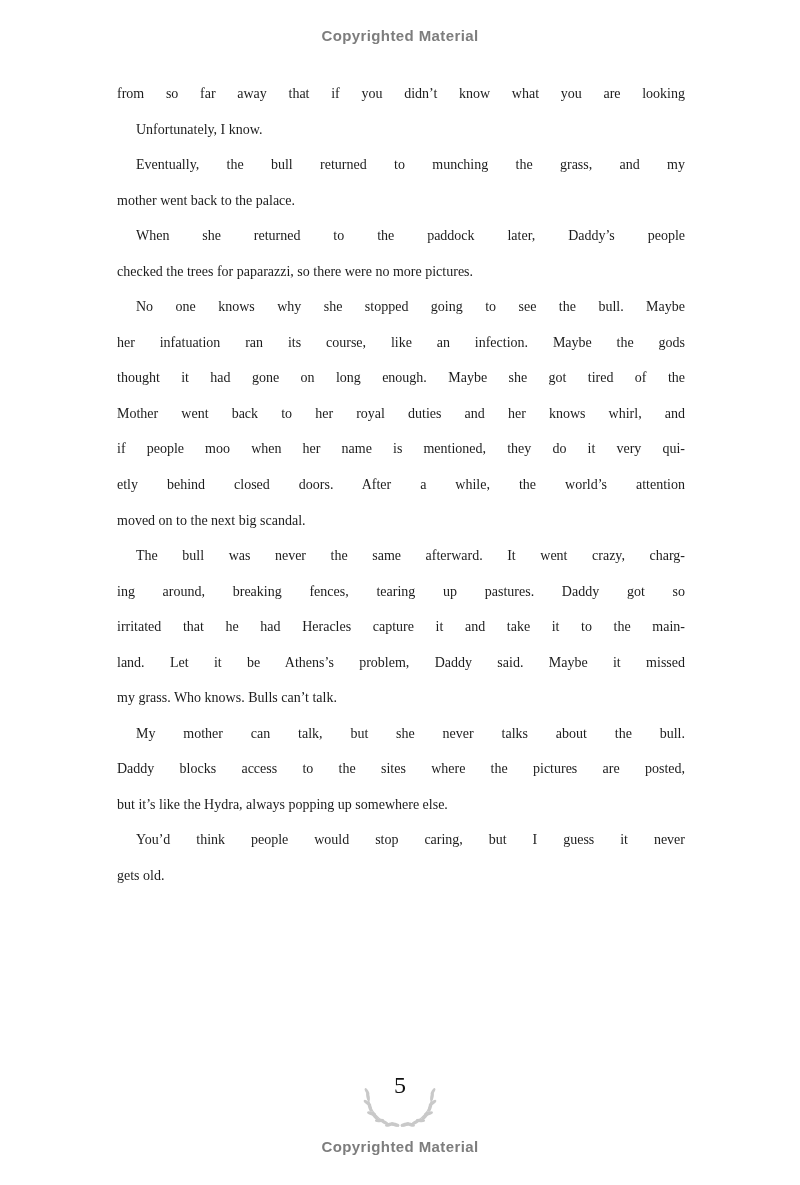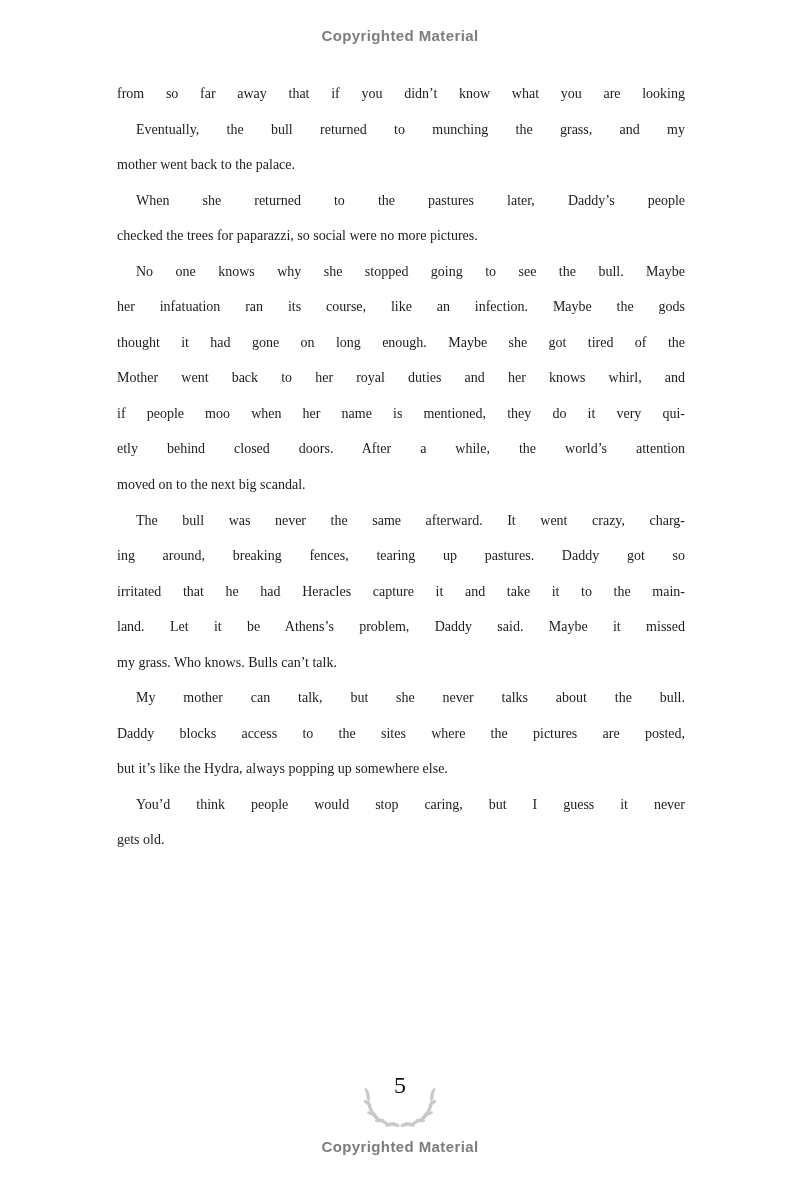--- a/index.html
+++ b/index.html
@@ -76,24 +76,25 @@
 </style>
 </head>
 <body>
 
 <div class="page">
 
   <div class="notice top">Copyrighted Material</div>
 
   <div class="text-block" id="text-block">
       <div class="line">from so far away that if you didn’t know what you are looking</div>
+      <div class="line end indent">Unfortunately, I know.</div>
       <div class="line indent">Eventually, the bull returned to munching the grass, and my</div>
       <div class="line end">mother went back to the palace.</div>
-      <div class="line indent">When she returned to the pastures later, Daddy’s people</div>
-      <div class="line end">checked the trees for paparazzi, so social were no more pictures.</div>
+      <div class="line indent">When she returned to the paddock later, Daddy’s people</div>
+      <div class="line end">checked the trees for paparazzi, so there were no more pictures.</div>
       <div class="line indent">No one knows why she stopped going to see the bull. Maybe</div>
       <div class="line">her infatuation ran its course, like an infection. Maybe the gods</div>
       <div class="line">thought it had gone on long enough. Maybe she got tired of the</div>
       <div class="line">Mother went back to her royal duties and her knows whirl, and</div>
       <div class="line">if people moo when her name is mentioned, they do it very qui-</div>
       <div class="line">etly behind closed doors. After a while, the world’s attention</div>
       <div class="line end">moved on to the next big scandal.</div>
       <div class="line indent">The bull was never the same afterward. It went crazy, charg-</div>
       <div class="line">ing around, breaking fences, tearing up pastures. Daddy got so</div>
       <div class="line">irritated that he had Heracles capture it and take it to the main-</div>

